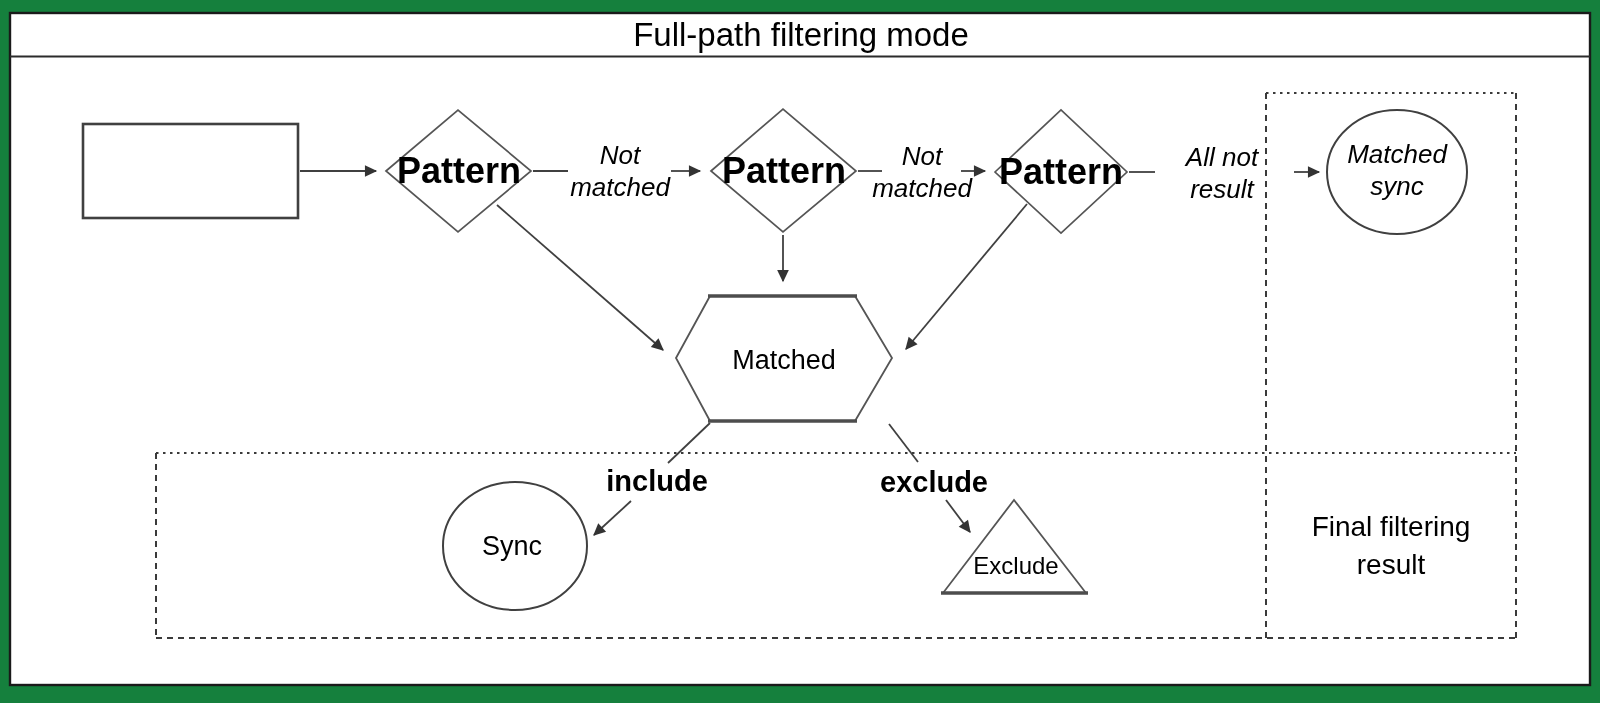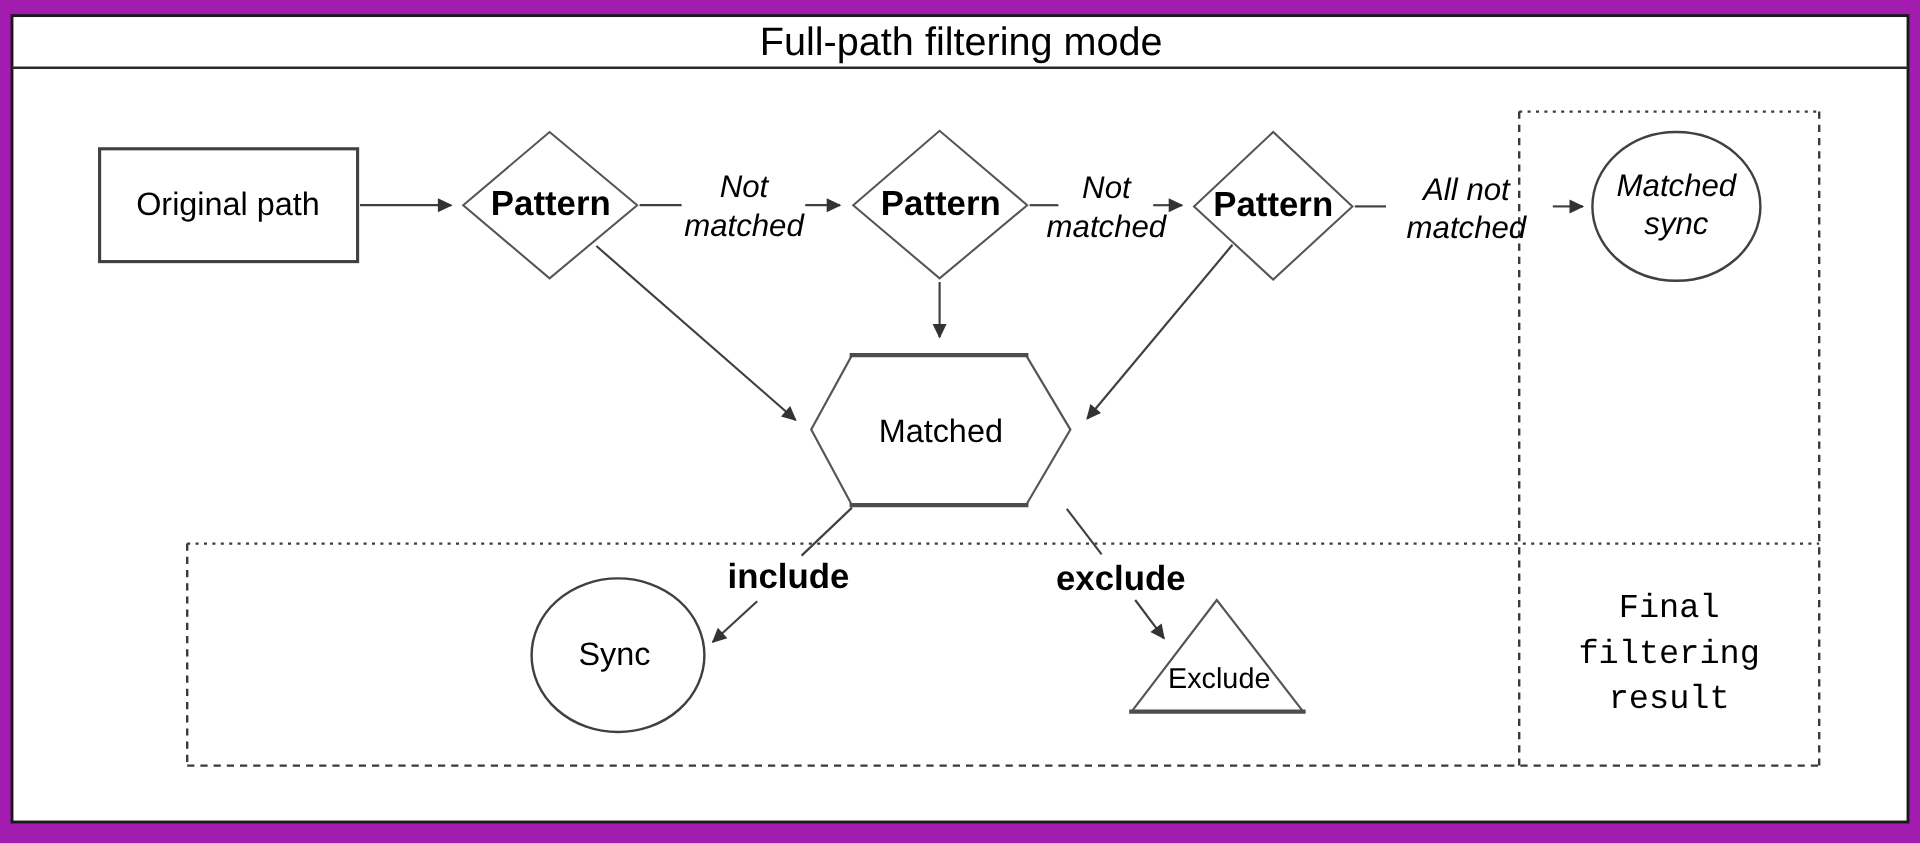--- a/index.html
+++ b/index.html
@@ -1,39 +1,39 @@
 <!DOCTYPE html>
 <html><head>
 <meta charset="utf-8">
 <style>
   html,body{margin:0;padding:0;background:#f2f2f2;}
   #stage{
     position:relative;
     width:1600px;height:703px;
-    background:#a21caf;
+    background:#15803d;
     font-family:"Liberation Sans", sans-serif;
     overflow:hidden;
   }
   #diagram-svg{position:absolute;left:0;top:0;}
   .lbl{
     position:absolute;
     transform:translate(-50%,-50%);
     text-align:center;
     white-space:pre-line;
     color:#000;
     line-height:1.22;
     pointer-events:none;
   }
   .lbl.title{font-size:33px;}
   .lbl.node{font-size:27px;}
-  .lbl.pattern{font-size:29px;font-weight:700;}
+  .lbl.pattern{font-size:36px;font-weight:700;}
   .lbl.edge{font-size:26px;font-style:italic;}
   .lbl.branch{font-size:29px;font-weight:700;}
   .lbl.small{font-size:24px;}
-  .lbl.region{font-size:28px;line-height:1.35;font-family:Liberation Mono, monospace;}
+  .lbl.region{font-size:28px;line-height:1.35;}
 </style>
 </head>
 <body>
 
 <div id="stage">
 
   <svg id="diagram-svg" width="1600" height="703" viewBox="0 0 1600 703">
     <defs>
       <marker id="ah" viewBox="0 0 12 12" refX="10.5" refY="6" markerWidth="14" markerHeight="14" orient="auto" markerUnits="userSpaceOnUse">
         <path d="M1,1 L11.5,6 L1,11 Z" fill="#333" stroke="none"></path>
@@ -88,31 +88,30 @@
       <line x1="710" y1="423" x2="668" y2="463"></line>
       <line x1="631" y1="501" x2="594" y2="535" marker-end="url(#ah)"></line>
 
       <line x1="889" y1="424" x2="918" y2="462"></line>
       <line x1="946" y1="500" x2="970" y2="532" marker-end="url(#ah)"></line>
     </g>
   </svg>
 
   <div class="lbl title" style="left:801px;top:35px;">Full-path filtering mode</div>
 
-  <div class="lbl node" style="left:190px;top:171px;">Original path</div>
   <div class="lbl pattern" style="left:459px;top:171px;">Pattern</div>
   <div class="lbl pattern" style="left:784px;top:171px;">Pattern</div>
   <div class="lbl pattern" style="left:1061px;top:172px;">Pattern</div>
 
   <div class="lbl edge" style="left:620px;top:172px;">Not
 matched</div>
   <div class="lbl edge" style="left:922px;top:173px;">Not
 matched</div>
   <div class="lbl edge" style="left:1222px;top:174px;">All not
-matched</div>
+result</div>
 
   <div class="lbl edge" style="left:1397px;top:171px;">Matched
 sync</div>
 
   <div class="lbl node" style="left:784px;top:360px;">Matched</div>
 
   <div class="lbl branch" style="left:657px;top:482px;">include</div>
   <div class="lbl branch" style="left:934px;top:483px;">exclude</div>
 
   <div class="lbl node" style="left:512px;top:546px;">Sync</div>

